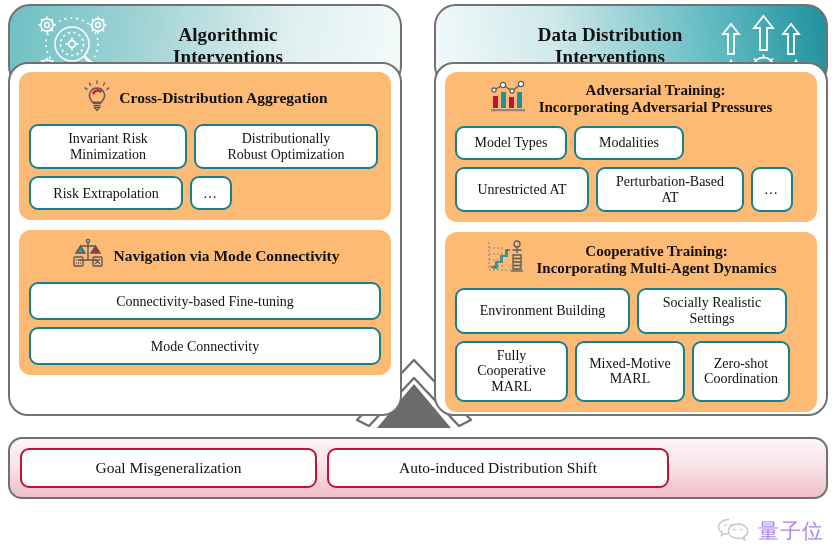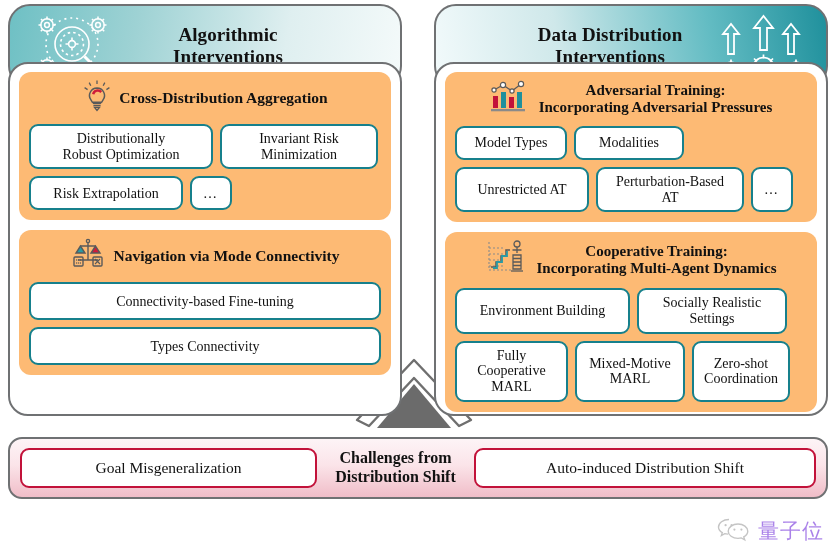--- a/index.html
+++ b/index.html
@@ -189,22 +189,22 @@
               <path d="M10.8 24.2 h8.4 M11.4 26.4 h7.2" stroke="#5a5a5a" stroke-width="1.5" fill="none"></path>
               <path d="M12.6 28.4 h4.8 l-2.4 3 z" fill="none" stroke="#5a5a5a" stroke-width="1.4"></path>
               <g stroke="#5a5a5a" stroke-width="1.3">
                 <path d="M15 1.5 v3.5 M7.2 3.6 l1.6 3.1 M22.8 3.6 l-1.6 3.1 M2.6 8.6 l3 2 M27.4 8.6 l-3 2"></path>
               </g>
             </svg>
           </span>
           <div class="group-title">Cross-Distribution Aggregation</div>
         </div>
         <div class="chips">
+          <div class="chip tall" style="width:158px">Invariant Risk<br>Minimization</div>
           <div class="chip tall" style="width:184px">Distributionally<br>Robust Optimization</div>
-          <div class="chip tall" style="width:158px">Invariant Risk<br>Minimization</div>
           <div class="chip" style="width:154px">Risk Extrapolation</div>
           <div class="chip ellipsis" style="width:42px">…</div>
         </div>
       </div>
 
       <div class="group">
         <div class="group-head">
           <span>
             <svg width="36" height="34" viewBox="0 0 36 34">
               <g fill="none" stroke="#5a5a5a" stroke-width="1.4">
@@ -223,21 +223,21 @@
                   <circle cx="8.5" cy="26" r=".7"></circle>
                   <circle cx="10.4" cy="26" r=".7"></circle>
               </g>
               <path d="M25 22 l5 5 M30 22 l-5 5" stroke="#5a5a5a" stroke-width="1.1" fill="none"></path>
             </svg>
           </span>
           <div class="group-title">Navigation via Mode Connectivity</div>
         </div>
         <div class="chips" style="flex-direction:row">
           <div class="chip" style="width:100%;min-height:38px">Connectivity-based Fine-tuning</div>
-          <div class="chip" style="width:100%;min-height:38px">Types Connectivity</div>
+          <div class="chip" style="width:100%;min-height:38px">Mode Connectivity</div>
         </div>
       </div>
 
     </div>
   </div>
 
   <div class="col col-right">
 
     <div class="col-header">
       <div class="col-header-title">
@@ -330,23 +330,20 @@
           <div class="chip tall" style="width:110px">Mixed-Motive<br>MARL</div>
           <div class="chip tall" style="width:98px">Zero-shot<br>Coordination</div>
         </div>
       </div>
 
     </div>
   </div>
 
   <div class="bottom-bar">
     <div class="chip-red" id="chip-goal">Goal Misgeneralization</div>
-    <div class="bottom-title">
-      <span id="t-bot">Challenges from<br>Distribution Shift</span>
-    </div>
     <div class="chip-red" id="chip-auto">Auto-induced Distribution Shift</div>
   </div>
 
   <div class="watermark">
     <span>
       <svg width="34" height="26" viewBox="0 0 34 26">
         <g fill="none" stroke="#9a9a9a" stroke-width="1.4">
           <path d="M12 3.5 C6 3.5 1.5 7 1.5 11 c0 2.3 1.5 4.3 3.8 5.6 l-.9 2.9 l3.3 -1.8 c1 .3 2.1.4 3.3.4"></path>
           <path d="M21 8 c-5.4 0-9.8 3.3-9.8 7.2 s4.4 7.2 9.8 7.2 c1.2 0 2.3-.15 3.3-.45 l3.4 1.8 l-.95-2.9 c2.3-1.3 4-3.3 4-5.65 C30.8 11.3 26.4 8 21 8 z"></path>
         </g>

